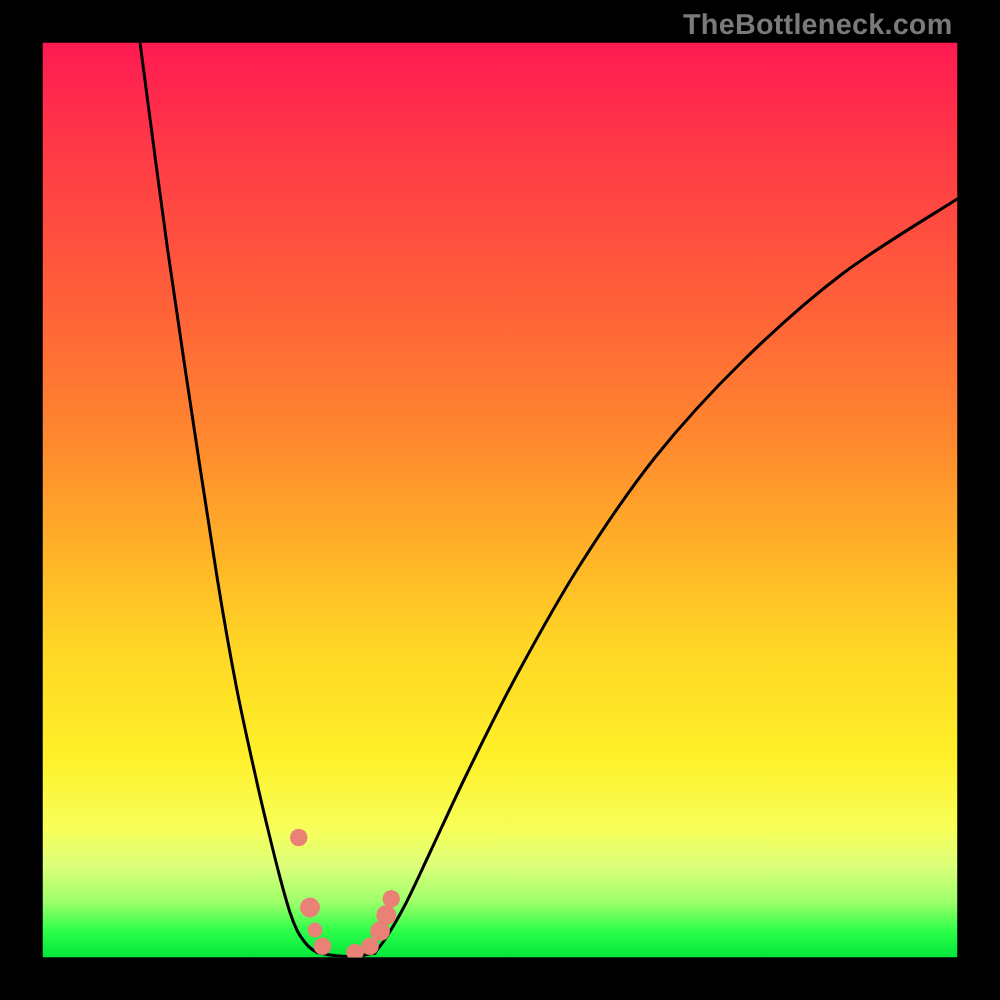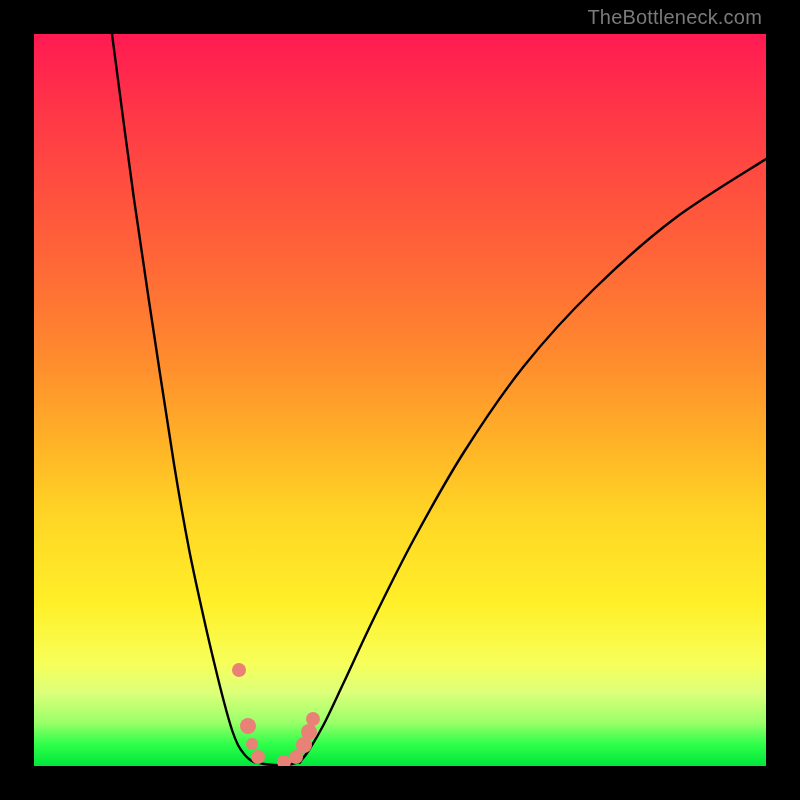--- a/index.html
+++ b/index.html
@@ -48,23 +48,23 @@
       #9cff6a 94%,
       #2fff4a 97%,
       #00e63b 100%
     );
   }
   .watermark {
     position: absolute;
     right: 38px;
     top: 6px;
     color: #7a7a7a;
-    font-size: 20px;
+    font-size: 23px;
     letter-spacing: 0.2px;
-    font-weight: 400;
+    font-weight: 700;
   }
   svg.curve {
     position: absolute;
     left: 0;
     top: 0;
     width: 732px;
     height: 732px;
     overflow: visible;
   }
 </style>

